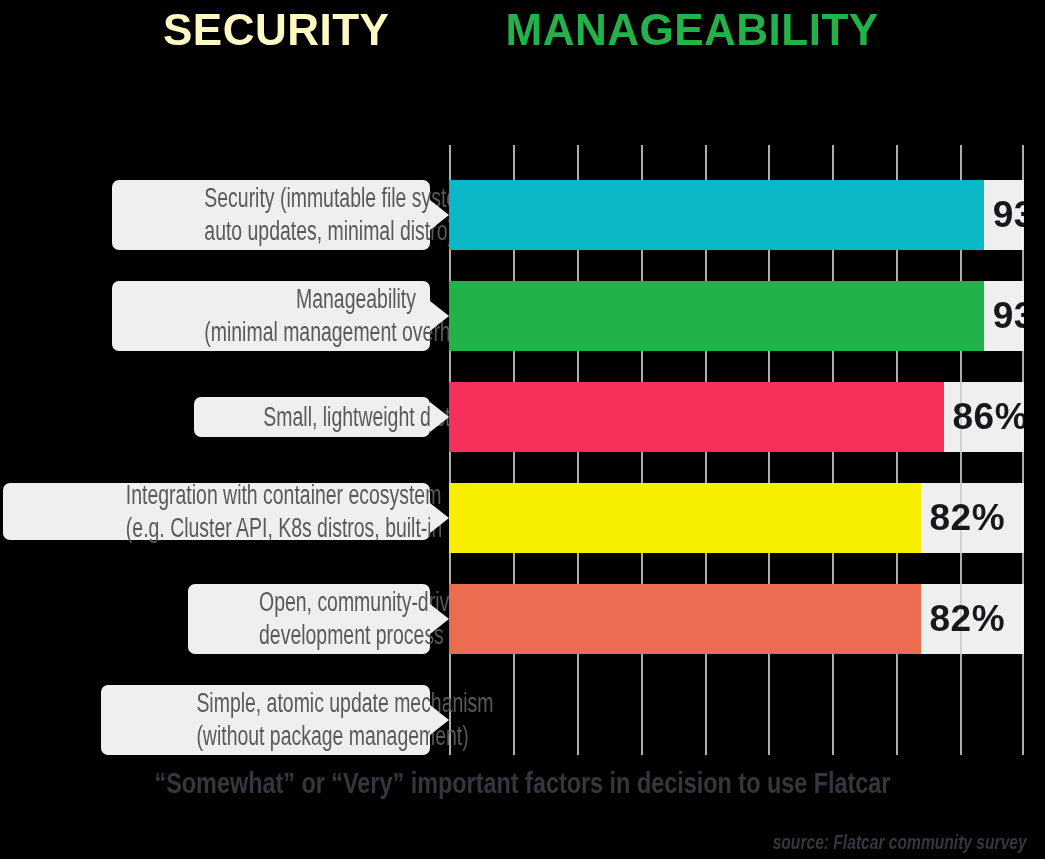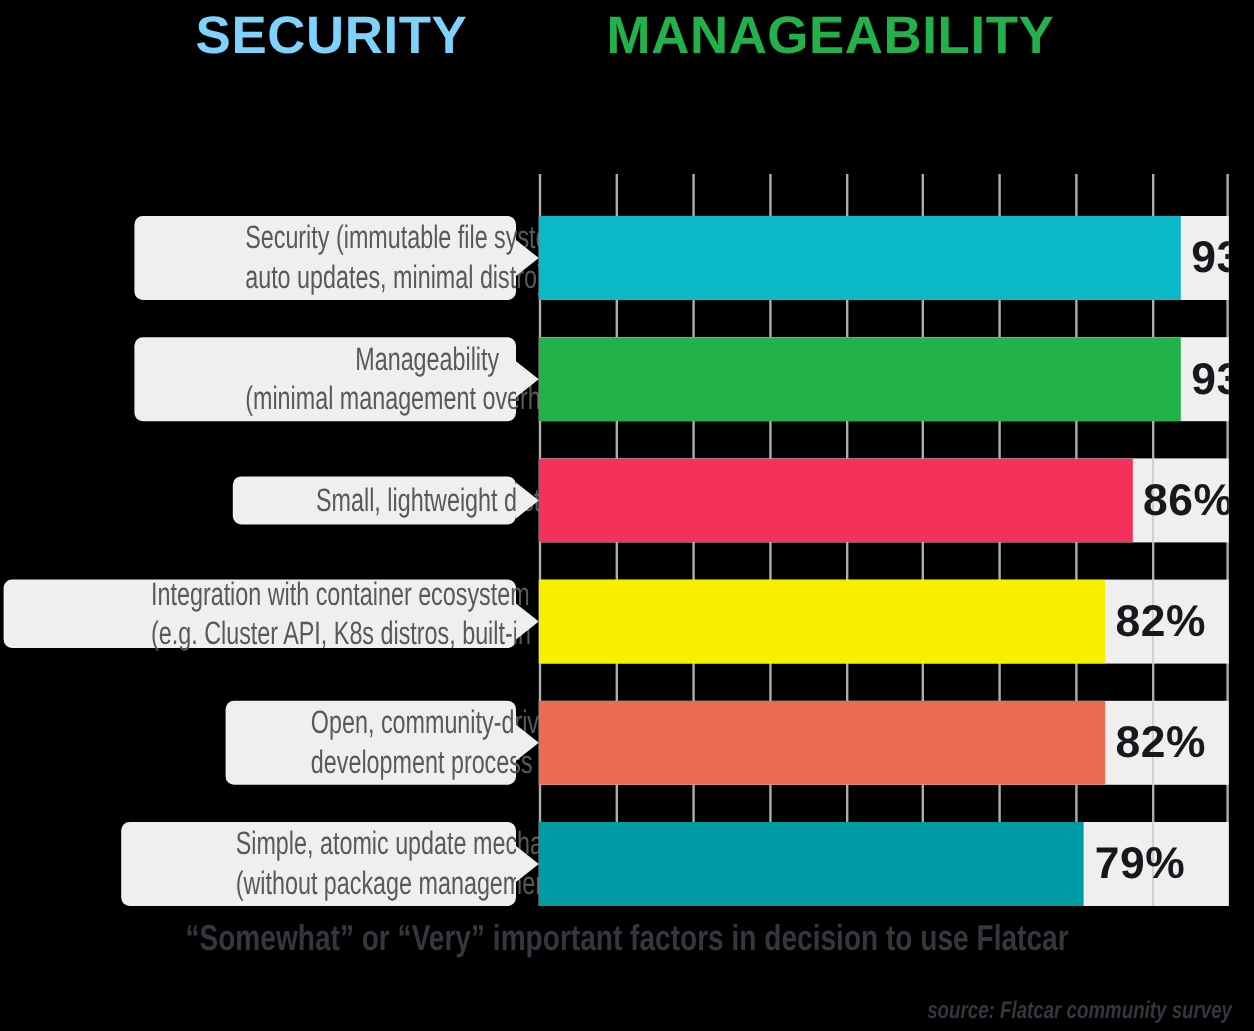--- a/index.html
+++ b/index.html
@@ -3,21 +3,21 @@
 <meta charset="utf-8">
 <style>
   html,body{margin:0;padding:0;background:#000;}
   .canvas{
     position:relative;width:1045px;height:859px;background:#000000;
     font-family:"Liberation Sans",sans-serif;overflow:hidden;
   }
   
   .titles{position:absolute;top:6px;left:163px;display:flex;gap:116px;}
   .title{font-size:44px;font-weight:800;letter-spacing:0.5px;line-height:48px;white-space:nowrap;}
-  .title-security{color:#7dd3fc;}
+  .title-security{color:#fef9c3;}
   .title-manageability{color:#23b24a;}
   
   .plot{position:absolute;left:449px;top:145px;width:575px;height:610px;}
   .gridline{position:absolute;top:0;bottom:0;width:2px;background:#adadad;}
   
   .row{position:absolute;left:0;width:1045px;height:70px;}
   .labelbox{
     position:absolute;background:#efefef;border-radius:7px;
     color:#58595b;box-sizing:border-box;
     display:flex;flex-direction:column;justify-content:center;
@@ -148,22 +148,18 @@
   </div>
 
   <div class="row" style="top:685px;">
     <div class="labelbox" style="left:101px;width:329px;height:70px;top:0;">
       <div class="lines">
         <div>Simple, atomic update mechanism</div>
         <div>(without package management)</div>
       </div>
     </div>
     <div class="notch"></div>
-    <div class="track">
-      <div class="bar" style="width: 79%; background: rgb(0, 156, 165);"></div>
-      <span class="value" style="left: calc(79% + 9px);">79%</span>
-    </div>
   </div>
 
   <div class="caption">“Somewhat” or “Very” important factors in decision to use Flatcar</div>
   <div class="source">source: Flatcar community survey</div>
 
 </div>
 
 </body></html>

